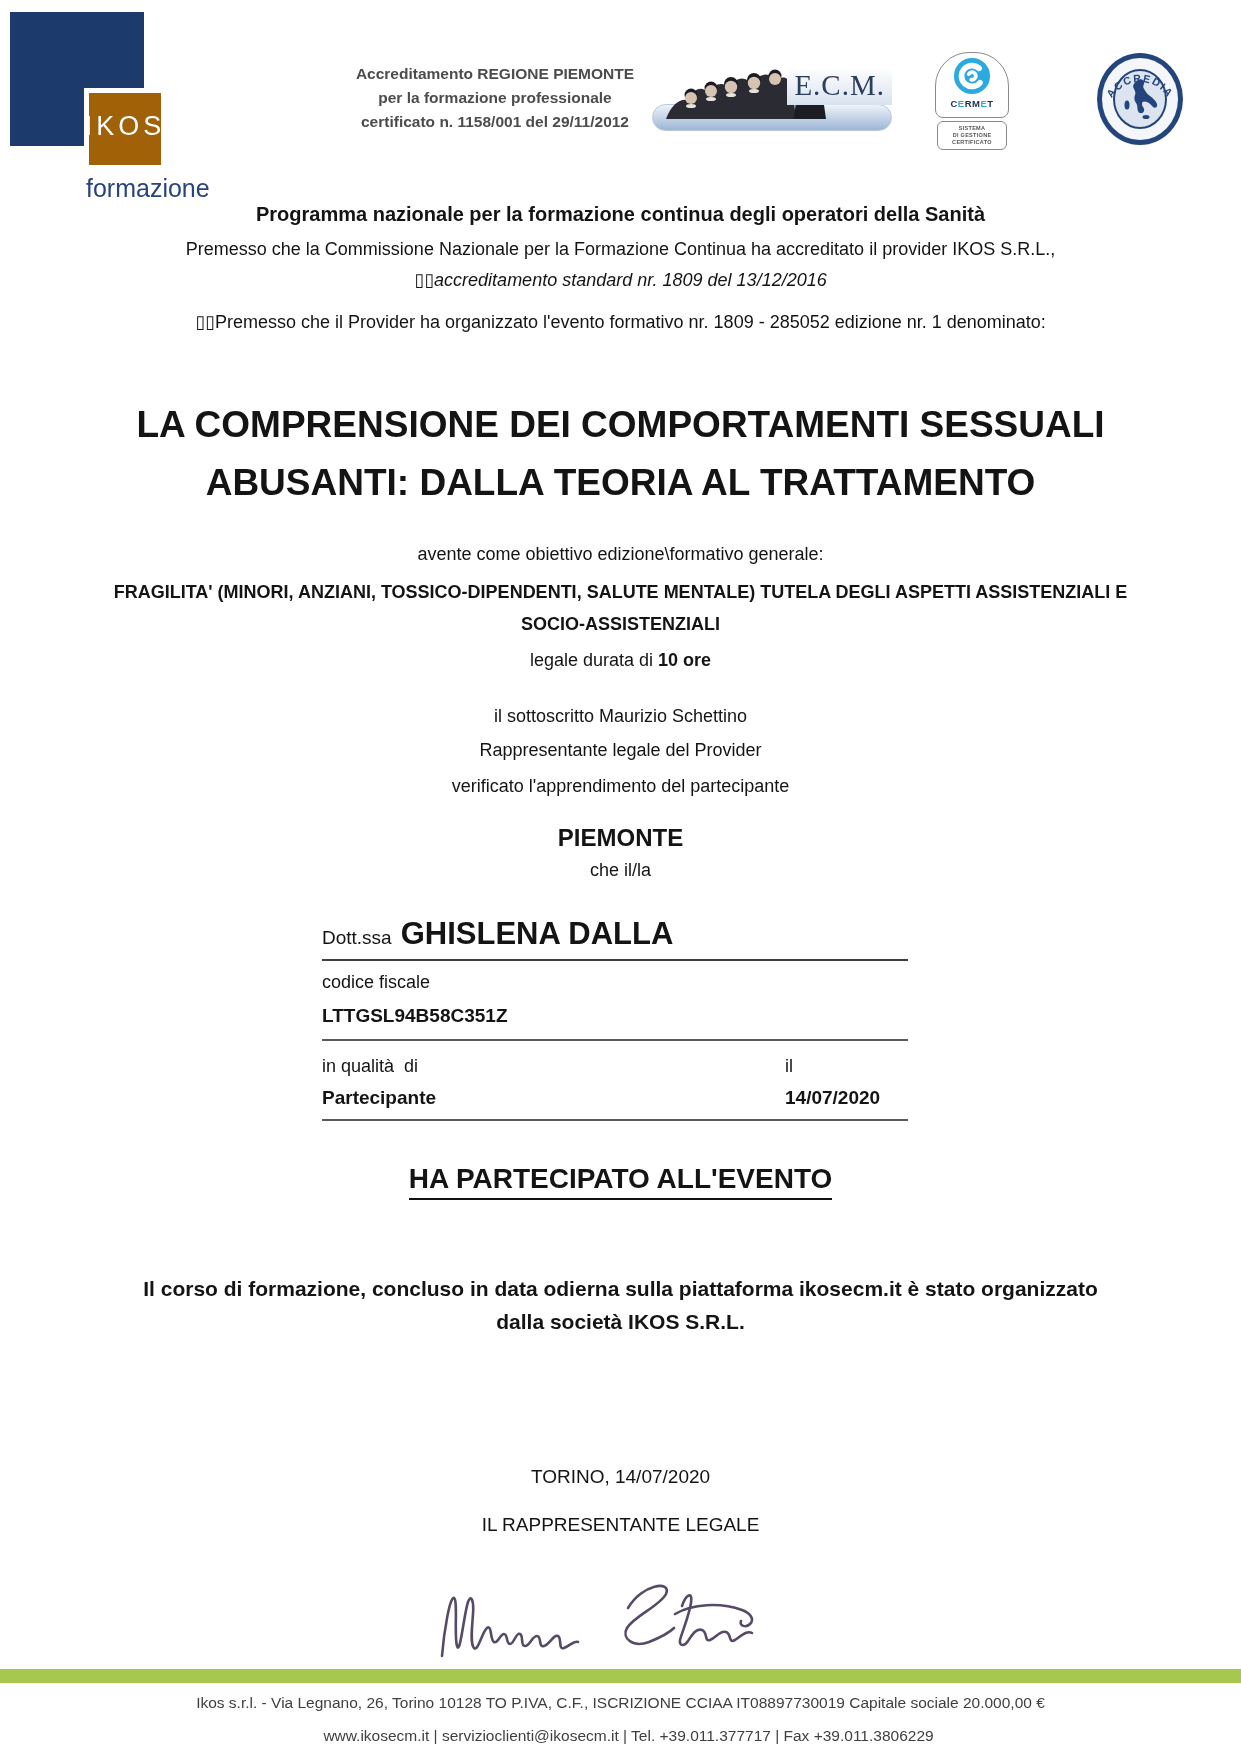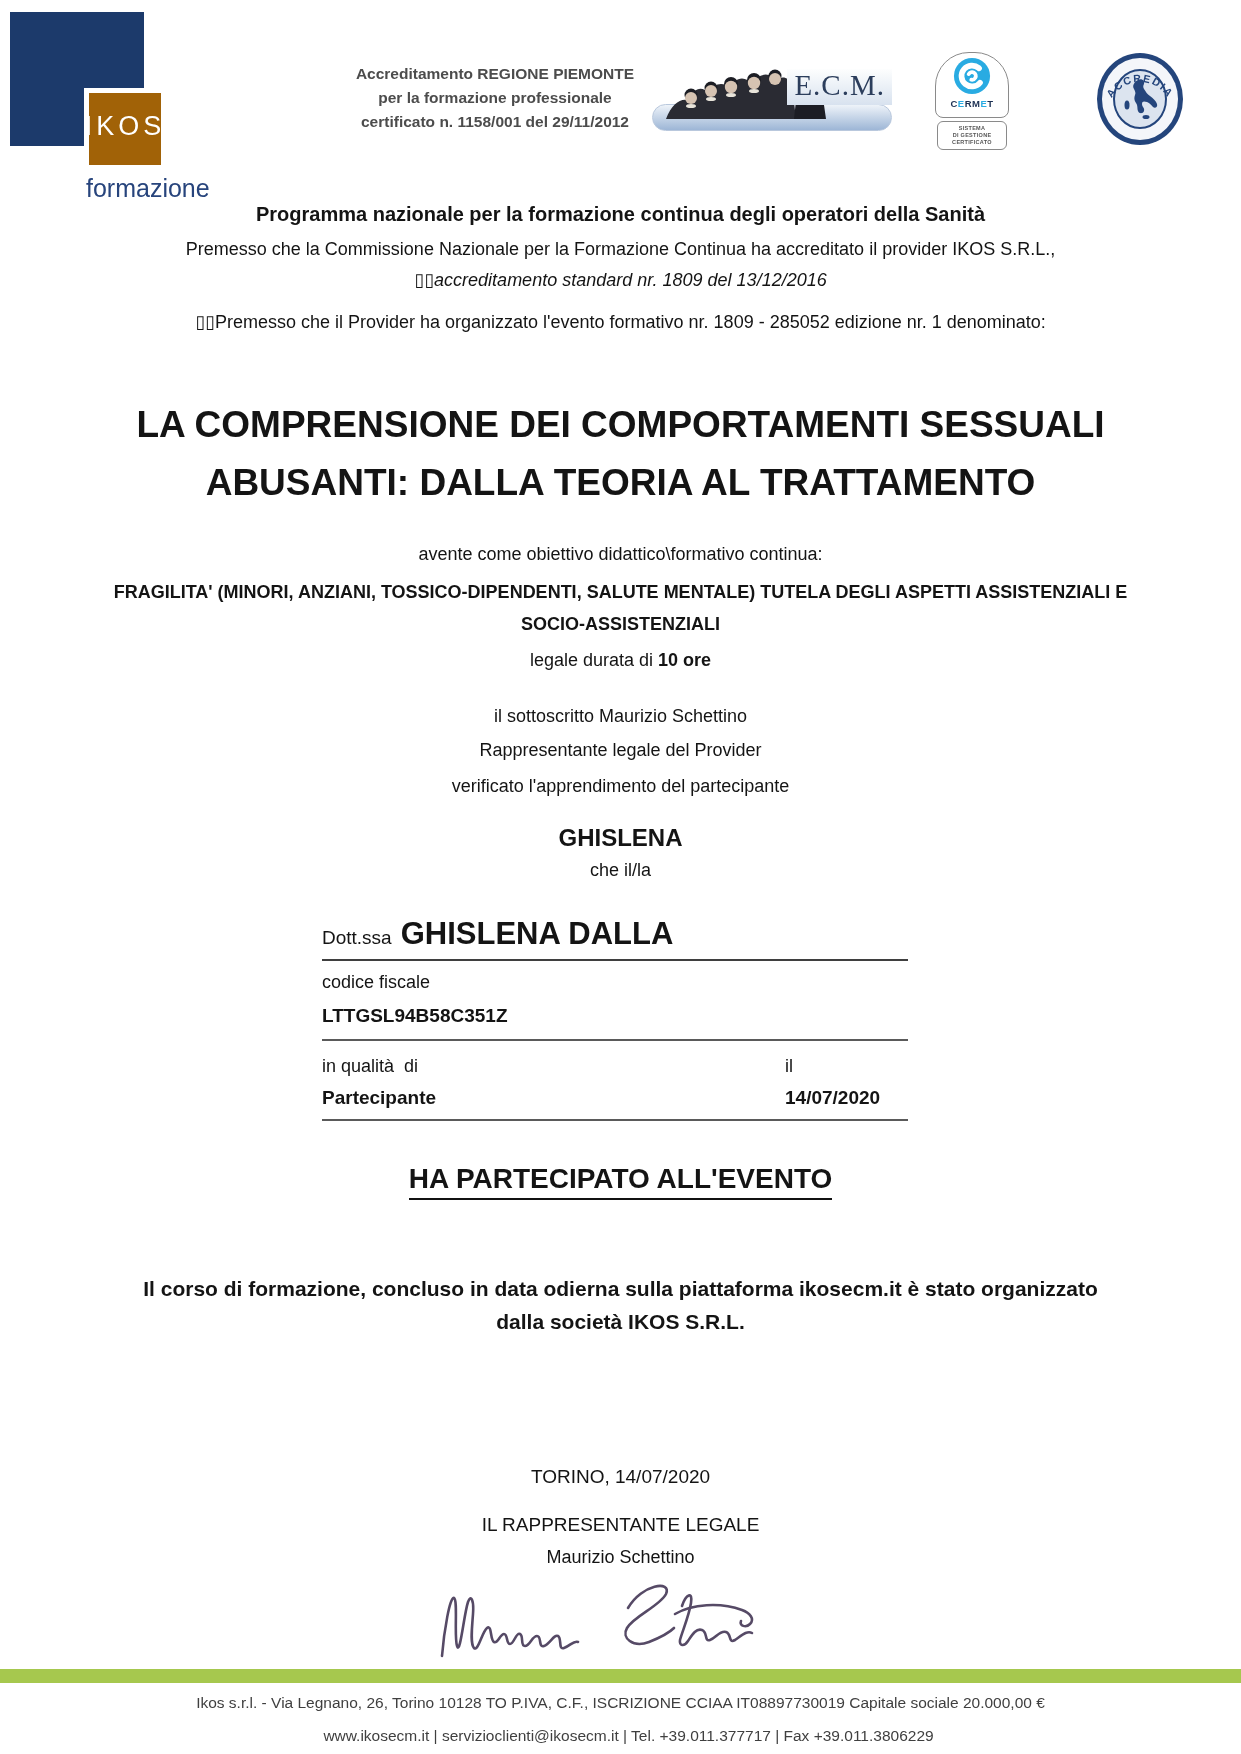--- a/index.html
+++ b/index.html
@@ -174,31 +174,31 @@
   <div class="c intro1">Programma nazionale per la formazione continua degli operatori della Sanità</div>
   <div class="c intro2">Premesso che la Commissione Nazionale per la Formazione Continua ha accreditato il provider IKOS S.R.L.,</div>
   <div class="c intro3">▯▯accreditamento standard nr. 1809 del 13/12/2016</div>
   <div class="c intro4">▯▯Premesso che il Provider ha organizzato l'evento formativo nr. 1809 - 285052 edizione nr. 1 denominato:</div>
 
   <div class="c course-title">
     <div>LA COMPRENSIONE DEI COMPORTAMENTI SESSUALI</div>
     <div>ABUSANTI: DALLA TEORIA AL TRATTAMENTO</div>
   </div>
 
-  <div class="c obj-intro">avente come obiettivo didattico\formativo continua:</div>
+  <div class="c obj-intro">avente come obiettivo edizione\formativo generale:</div>
   <div class="c obj1">FRAGILITA' (MINORI, ANZIANI, TOSSICO-DIPENDENTI, SALUTE MENTALE) TUTELA DEGLI ASPETTI ASSISTENZIALI E</div>
   <div class="c obj2">SOCIO-ASSISTENZIALI</div>
 
   <div class="c duration"><span>legale durata di </span><b>10 ore</b></div>
 
   <div class="c und1">il sottoscritto Maurizio Schettino</div>
   <div class="c und2">Rappresentante legale del Provider</div>
   <div class="c und3">verificato l'apprendimento del partecipante</div>
 
-  <div class="c attesta">GHISLENA</div>
+  <div class="c attesta">PIEMONTE</div>
   <div class="c cheilla">che il/la</div>
 
   <div class="pblock">
     <div class="name-row">
       <span class="dott">Dott.ssa</span><span class="bigname">GHISLENA DALLA</span>
     </div>
     <div class="cf-label">codice fiscale</div>
     <div class="cf-value">LTTGSL94B58C351Z</div>
     <div class="role-row">
       <span class="pre">in qualità  di</span>
@@ -214,21 +214,20 @@
     <span>HA PARTECIPATO ALL'EVENTO</span>
   </div>
 
   <div class="c closing">
     <div>Il corso di formazione, concluso in data odierna sulla piattaforma ikosecm.it è stato organizzato</div>
     <div>dalla società IKOS S.R.L.</div>
   </div>
 
   <div class="c place-date">TORINO, 14/07/2020</div>
   <div class="c rep-label">IL RAPPRESENTANTE LEGALE</div>
-  <div class="c rep-name">Maurizio Schettino</div>
 
   <svg class="signature" width="340" height="100" viewBox="0 0 340 100">
     <g fill="none" stroke="#564a66" stroke-width="2.6" stroke-linecap="round" stroke-linejoin="round">
       <path d="M12,80 C14,55 20,20 24,22 C28,24 24,60 27,70 C30,80 34,38 38,26 C41,18 44,24 43,38 C42,52 40,68 44,72 C48,76 52,56 57,52 C62,48 60,64 64,66 C68,68 70,58 74,58 C78,58 76,68 80,68 C84,68 86,56 90,58 C94,60 90,70 95,70 C100,70 102,60 107,60 C112,60 108,72 114,70 C120,68 124,58 128,60 C132,62 128,74 134,72 C140,70 144,64 148,66"></path>
       <path d="M198,32 C212,8 242,4 236,18 C230,30 204,40 197,52 C191,62 203,72 219,66 C229,62 238,58 244,52"></path>
       <path d="M252,30 C256,18 263,15 261,27 C259,40 252,56 250,64 C249,70 254,71 258,65 C262,59 266,52 272,54 C278,56 274,66 280,64 C286,62 290,54 296,56 C302,58 298,68 305,64 C311,60 317,54 322,57"></path>
       <path d="M245,38 C262,28 290,26 312,34 C320,37 325,43 320,48 C316,52 309,50 311,45"></path>
     </g>
   </svg>
 

